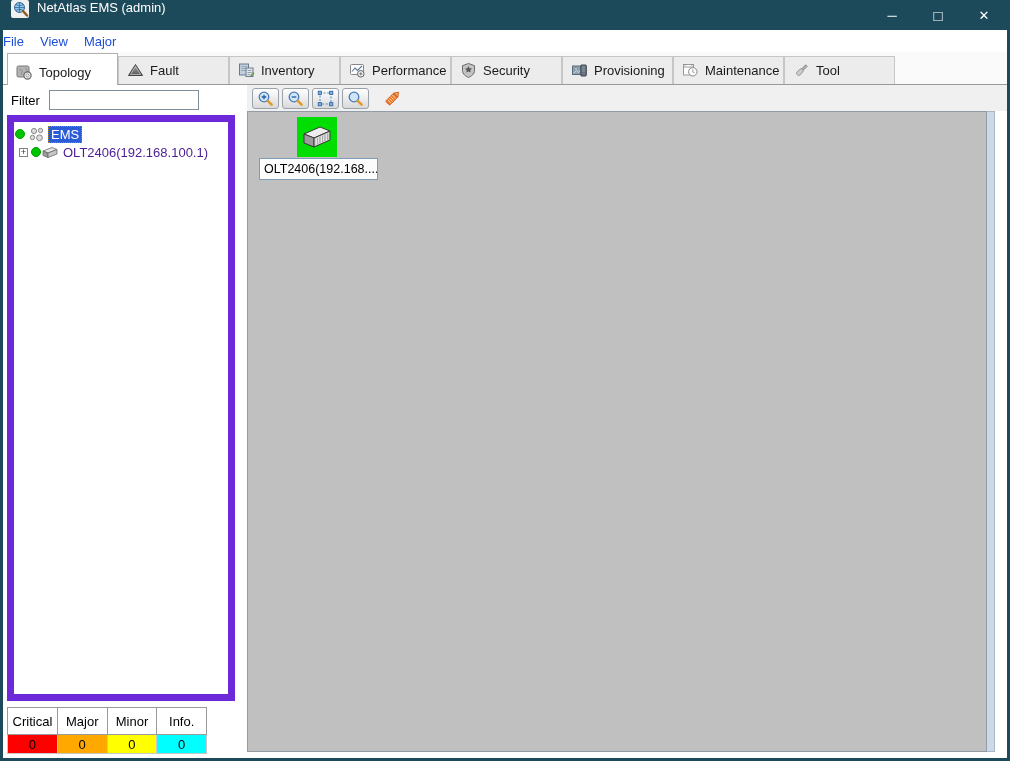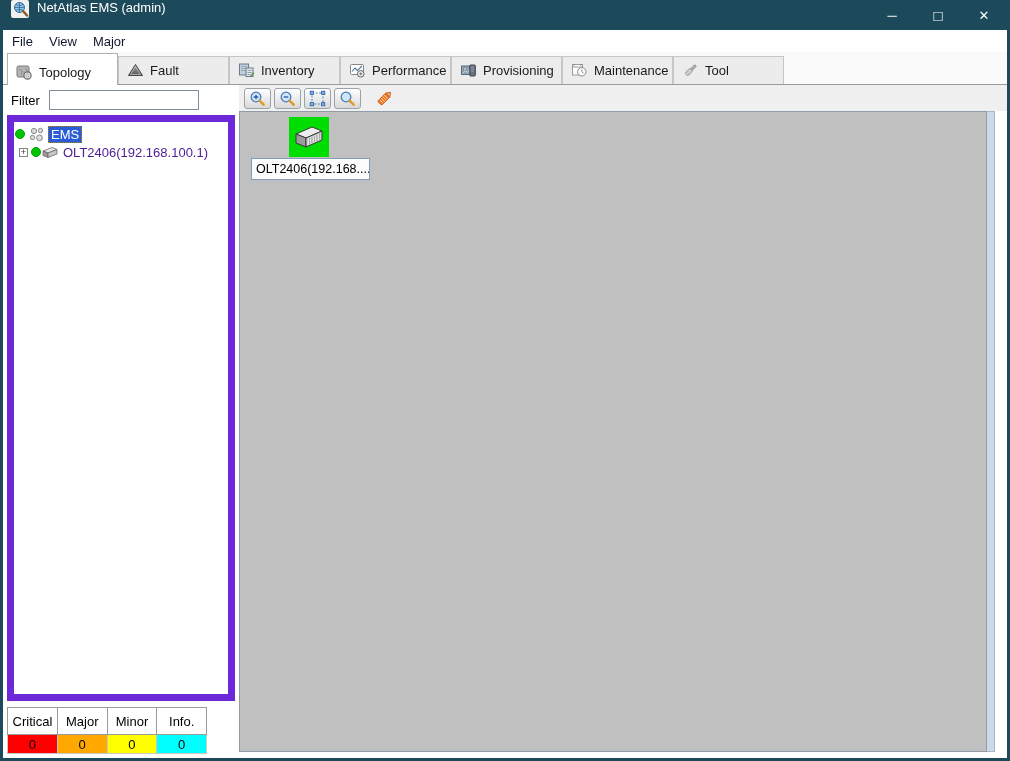--- a/index.html
+++ b/index.html
@@ -14,21 +14,21 @@
               padding-left:8px; flex:0 0 auto; }
   .app-icon { width:18px; height:18px; display:block; }
   .title-text { margin-left:8px; font-size:13px; color:#fff; }
   .win-controls { margin-left:auto; display:flex; height:100%; }
   .win-btn { width:46px; height:100%; display:flex; align-items:center; justify-content:center;
              color:#fff; font-size:13px; cursor:default; }
   .win-btn.max { font-size:15px; }
 
   
   .menubar { height:22px; background:#fff; display:flex; align-items:center;
-             padding-left:9px; font-size:13px; color:#0f172a; flex:0 0 auto; }
+             font-size:13px; color:#1d4ed8; flex:0 0 auto; }
   .menu-item { margin-right:16px; }
 
   
   .tabstrip { height:33px; background:#fafafa; display:flex; align-items:flex-end;
               padding-left:4px; border-bottom:1px solid #9a9a9a; flex:0 0 auto; }
   .tab { width:111px; height:28px; display:flex; align-items:center; gap:6px; padding:7px 8px;
          background:#ececec; border:1px solid #c6c6c6; border-bottom:none;
          font-size:13px; color:#1a1a1a; white-space:nowrap; }
   .tab.selected { height:32px; background:#fff; border-color:#b0b0b0; margin-bottom:-1px;
                   padding-bottom:1px; }
@@ -64,21 +64,21 @@
   .alarms { margin-top:6px; border-collapse:collapse; width:200px; flex:0 0 auto; }
   .alarms th { border:1px solid #9a9a9a; background:#fff; font-weight:400; font-size:13px;
                height:27px; width:50px; text-align:center; color:#000; }
   .alarms td { height:19px; text-align:center; font-size:13px; border:1px solid #c8c8c8; color:#000; }
   .c-critical { background:#ff0000; }
   .c-major    { background:#ffa800; }
   .c-minor    { background:#ffff00; }
   .c-info     { background:#00ffff; }
 
   
-  .workarea { flex:1; display:flex; flex-direction:column; margin-left:4px; min-height:0;text-align:center; }
+  .workarea { flex:1; display:flex; flex-direction:column; margin-left:12px; min-height:0;text-align:center; }
   .toolbar { height:26px; background:#f0f0f0; display:flex; align-items:center; gap:3px;
              padding-left:5px; flex:0 0 auto; }
   .tb-btn { width:27px; height:21px; border:1px solid #9aa2aa; border-radius:3px;
             background:linear-gradient(#ffffff,#d9d9d9); display:flex; align-items:center;
             justify-content:center; }
   .tb-btn svg { width:17px; height:17px; display:block; }
   .tb-btn.flat { border:none; background:transparent; margin-left:9px; width:24px; height:24px; }
   .tb-btn.flat svg { width:20px; height:20px; }
 
   .canvas-wrap { flex:1; display:flex; margin-bottom:6px; min-height:0; }
@@ -175,20 +175,29 @@
         <svg viewBox="0 0 17 17">
           <rect x="1.5" y="2.5" width="13" height="10" rx="1" fill="#fdfdfd" stroke="#888"></rect>
           <path d="M3 9.5l3-3.5 2.5 2.5 4.5-4.5" stroke="#5a7a9a" fill="none" stroke-width="1.1"></path>
           <circle cx="11.8" cy="11.8" r="3.3" fill="#ececec" stroke="#666"></circle>
           <path d="M10.4 11.8h2.8M11.8 10.4v2.8" stroke="#666" stroke-width="0.9"></path>
         </svg>
       </span>
       <span class="tab-label">Performance</span>
     </div>
 
+    <div class="tab">
+      <span class="tab-icon">
+        <svg viewBox="0 0 17 17">
+          <path d="M8.5 1.5l6 2.2v4.8c0 3.6-3.2 5.8-6 6.9-2.8-1.1-6-3.3-6-6.9V3.7z" fill="#c4c4c4" stroke="#666"></path>
+          <path d="M8.5 4l1.1 2.2 2.4.3-1.7 1.7.4 2.4-2.2-1.1-2.2 1.1.4-2.4L5 6.5l2.4-.3z" fill="#5a5a5a"></path>
+        </svg>
+      </span>
+      <span class="tab-label">Security</span>
+    </div>
 
     <div class="tab">
       <span class="tab-icon">
         <svg viewBox="0 0 17 17">
           <rect x="1.5" y="4" width="9.5" height="8.5" fill="#8ea2b2" stroke="#5a6a7a"></rect>
           <circle cx="5" cy="7" r="1.4" fill="#d8e2ea" stroke="#5a6a7a" stroke-width="0.6"></circle>
           <path d="M2.5 11.5l3-3 2 2 2-2.5 1.5 1.8" stroke="#d8e2ea" fill="none" stroke-width="0.8"></path>
           <rect x="9.8" y="3" width="5.5" height="11" rx="0.8" fill="#6a7480" stroke="#3a444e"></rect>
           <path d="M11 5h3M11 7h3M11 9h3" stroke="#9aa4ae" stroke-width="0.8"></path>
         </svg>

